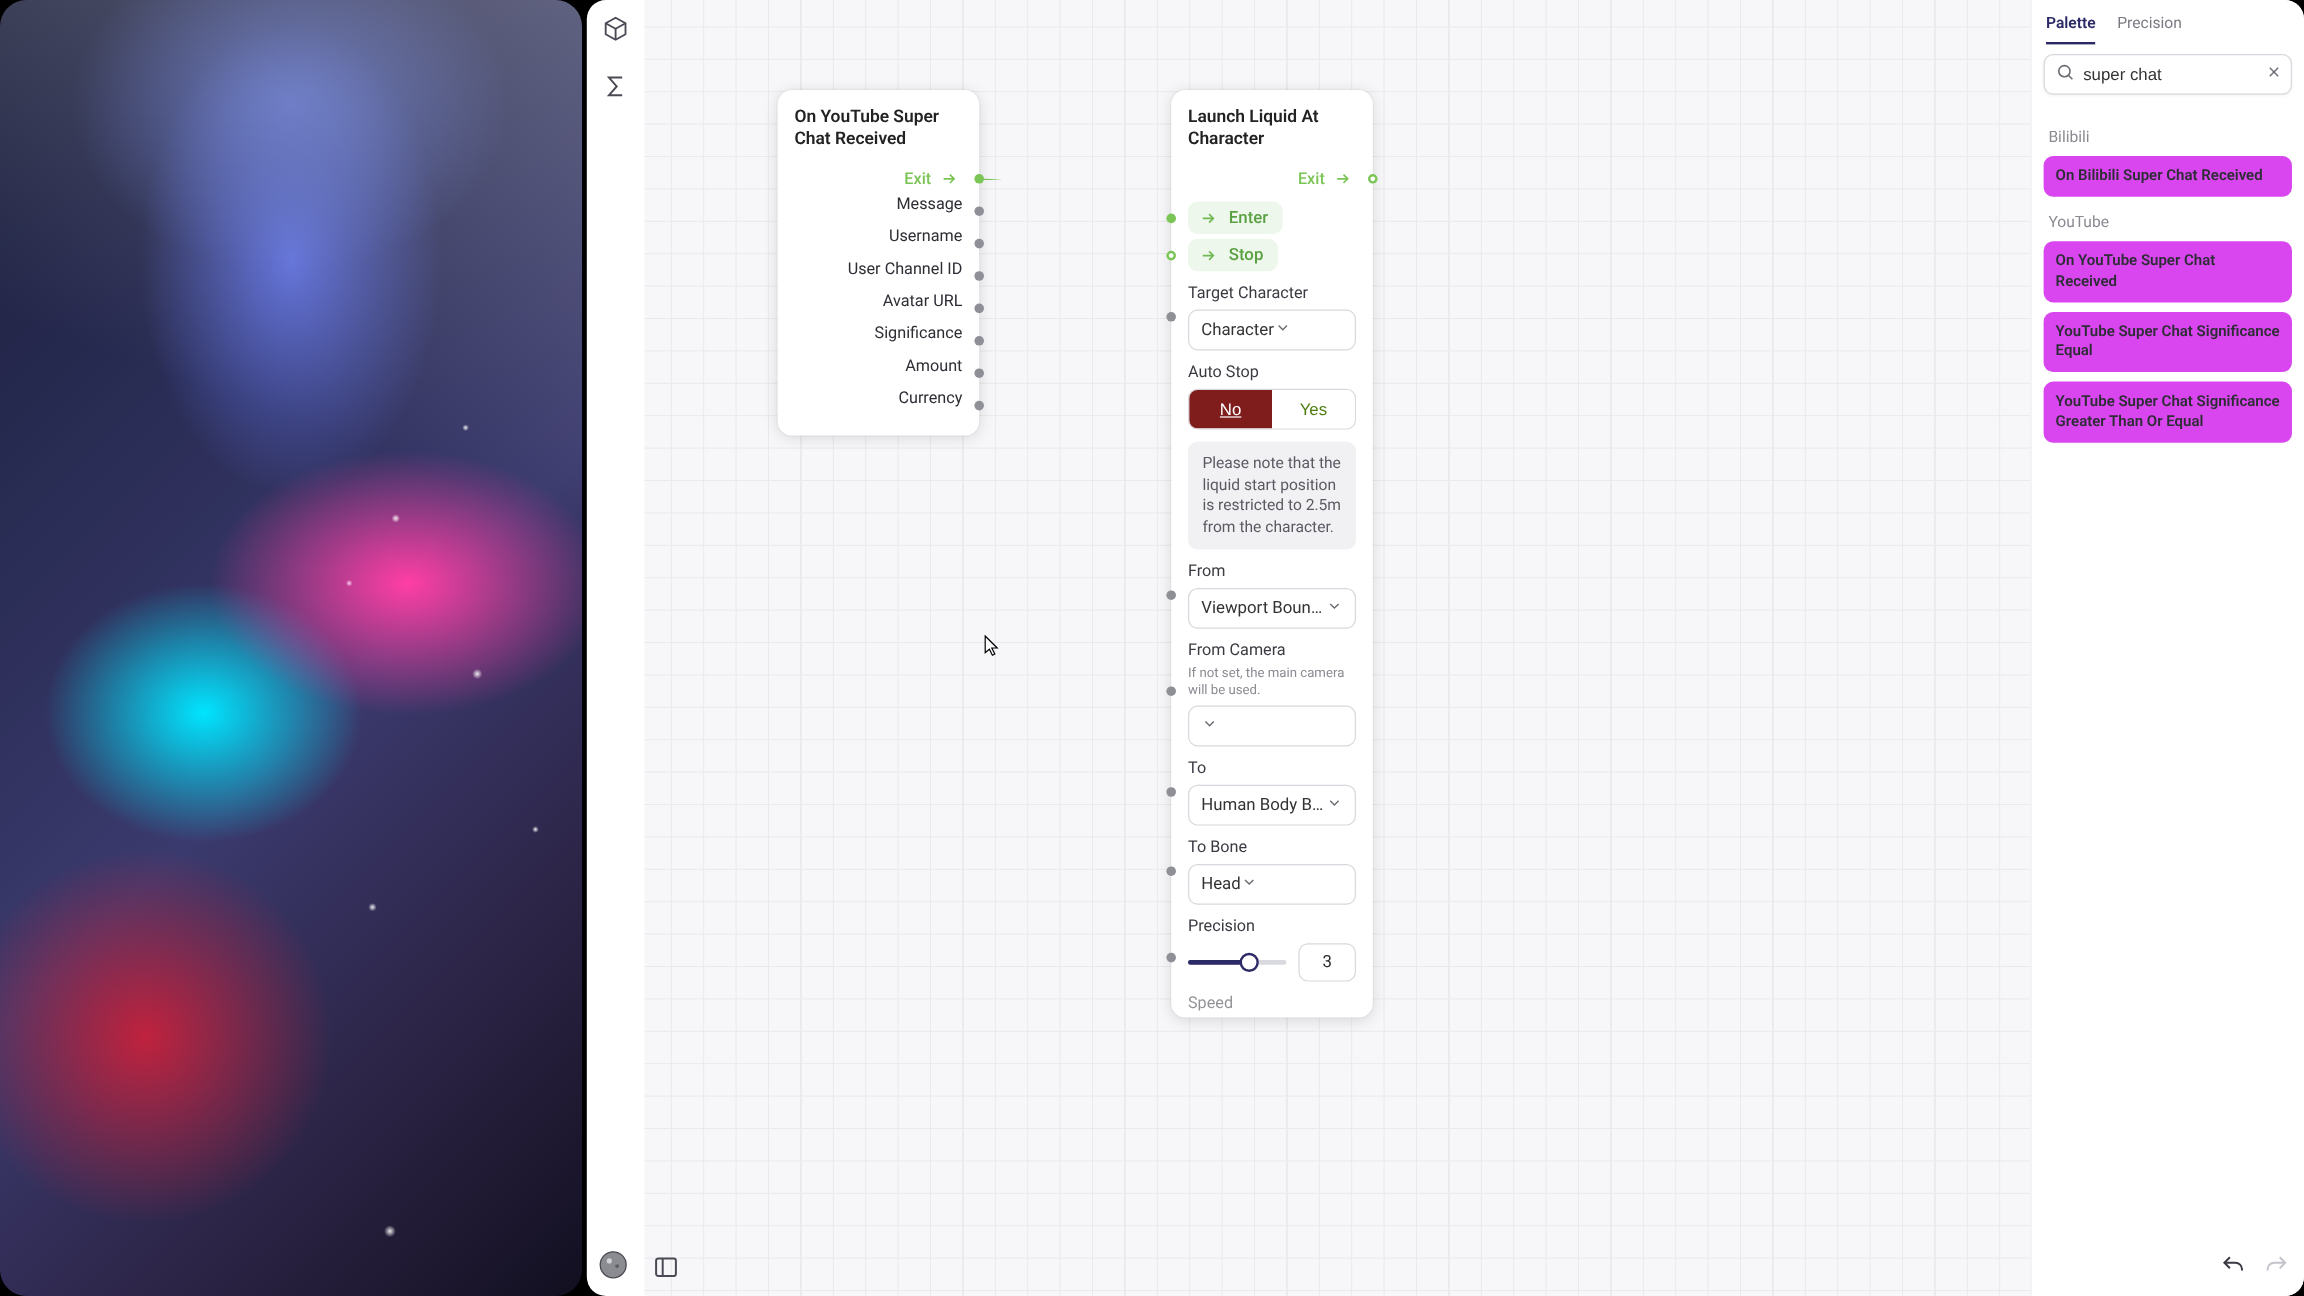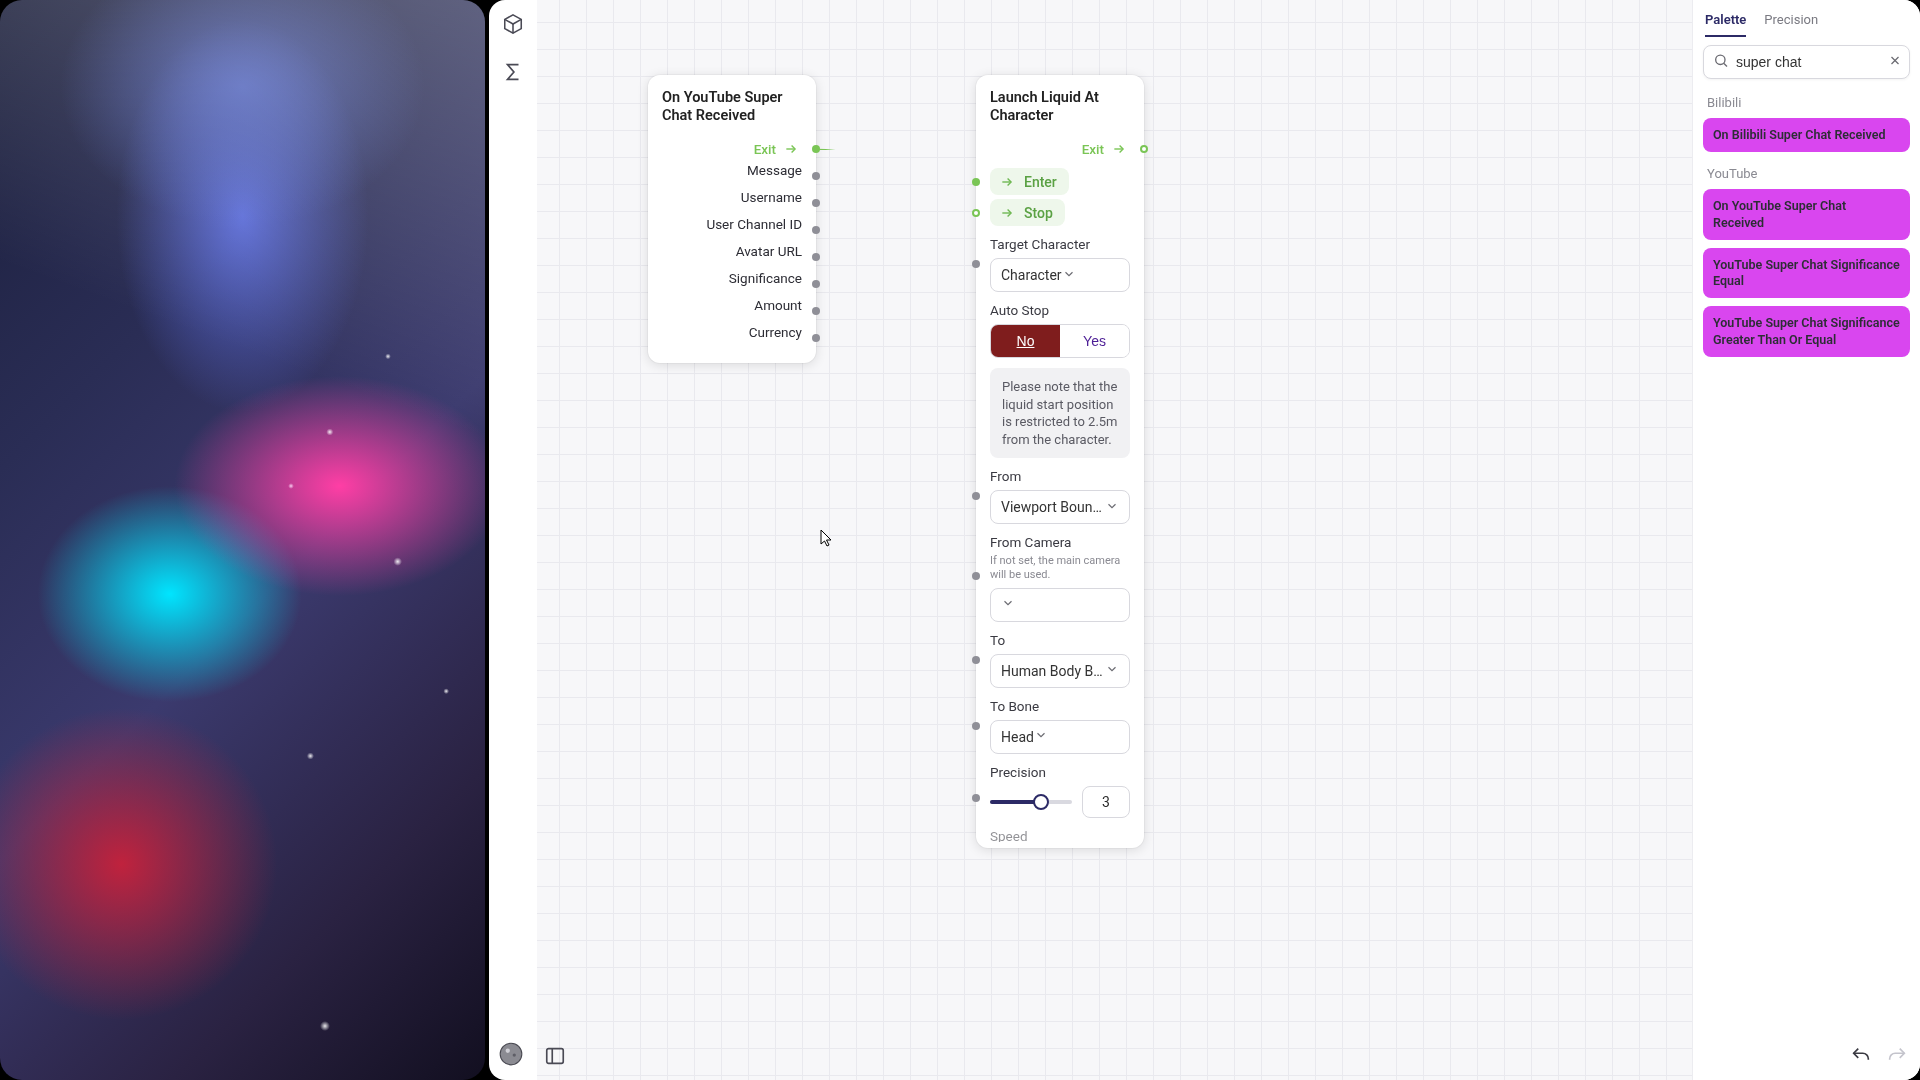--- a/index.html
+++ b/index.html
@@ -111,21 +111,21 @@
   .field { margin-top:10px; position:relative; }
   .field-label { font-size:13.5px; color:#3a3a42; margin-bottom:6px; display:block; }
   .field-sub  { font-size:11px; color:#8a8a92; margin-top:-2px; margin-bottom:6px; line-height:1.25; }
   .select {
     width:100%; display:flex; align-items:center; 
     border:1px solid #d8d8de; border-radius:8px; padding:8px 10px; background:#fff;
     font-size:14px; color:#333; cursor:pointer; height:34px;
   }
   .select .chev { color:#6b6b72; }
   .seg { display:flex; border:1px solid #d8d8de; border-radius:8px; overflow:hidden; height:34px; }
-  .seg button { flex:1; border:none; background:#fff; font-size:14px; cursor:pointer; color:#4c1d95; }
+  .seg button { flex:1; border:none; background:#fff; font-size:14px; cursor:pointer; color:#4d7c0f; }
   .seg button.active { background:#7f1d1d; color:#fff;text-decoration:underline; }
   .hint {
     background:#f1f1f3; border-radius:8px; padding:10px 12px; font-size:13px; color:#5a5a63;
     line-height:1.35; margin-top:10px;
   }
   .slider-row { display:flex; align-items:center; gap:10px; }
   .slider { flex:1; position:relative; height:20px; display:flex; align-items:center; }
   .track { height:4px; width:100%; background:#d9d9e0; border-radius:2px; position:relative; }
   .track .fill { position:absolute; left:0; top:0; bottom:0; width:62%; background:#2c2a66; border-radius:2px; }
   .thumb { position:absolute; left:62%; transform:translate(-50%,-50%); top:50%; width:16px; height:16px; border-radius:50%; background:#fff; border:2px solid #2c2a66; }
@@ -137,21 +137,21 @@
   .edges { position:absolute; inset:0; pointer-events:none; z-index:1; }
 
   
   .panel {
     width: 228px; height: 100%; background:#fff; border-left:1px solid #ececf0;
     display:flex; flex-direction:column; position:relative;
   }
   .tabs { display:flex; gap:18px; padding:8px 12px 0 12px; font-size:13px; }
   .tab { padding:4px 0 8px 0; color:#7a7a82; cursor:pointer; }
   .tab.active { color:#2c2a66; font-weight:600; border-bottom:2px solid #2c2a66; }
-  .searchwrap { margin:8px 10px 6px 10px; position:relative; }
+  .searchwrap { margin:8px 10px 18px 10px; position:relative; }
   .searchwrap .sicon { position:absolute; left:10px; top:50%; transform:translateY(-50%); color:#6b6b72; }
   .searchwrap .xicon { position:absolute; right:8px; top:50%; transform:translateY(-50%); color:#6b6b72; cursor:pointer; }
   .search {
     width:100%; border:1px solid #d8d8de; border-radius:8px; padding:8px 28px 8px 32px;
     font-size:14px; color:#333; outline:none; height:34px; box-shadow:0 1px 3px rgba(0,0,0,.05);
   }
   .group-label { font-size:13px; color:#8a8a92; padding:10px 14px 4px 14px; }
   .pitem {
     margin:4px 10px; padding:9px 10px; border-radius:8px; background:#d946ef;
     font-size:12.5px; font-weight:600; color:#2d2d35; cursor:pointer; line-height:1.3;

